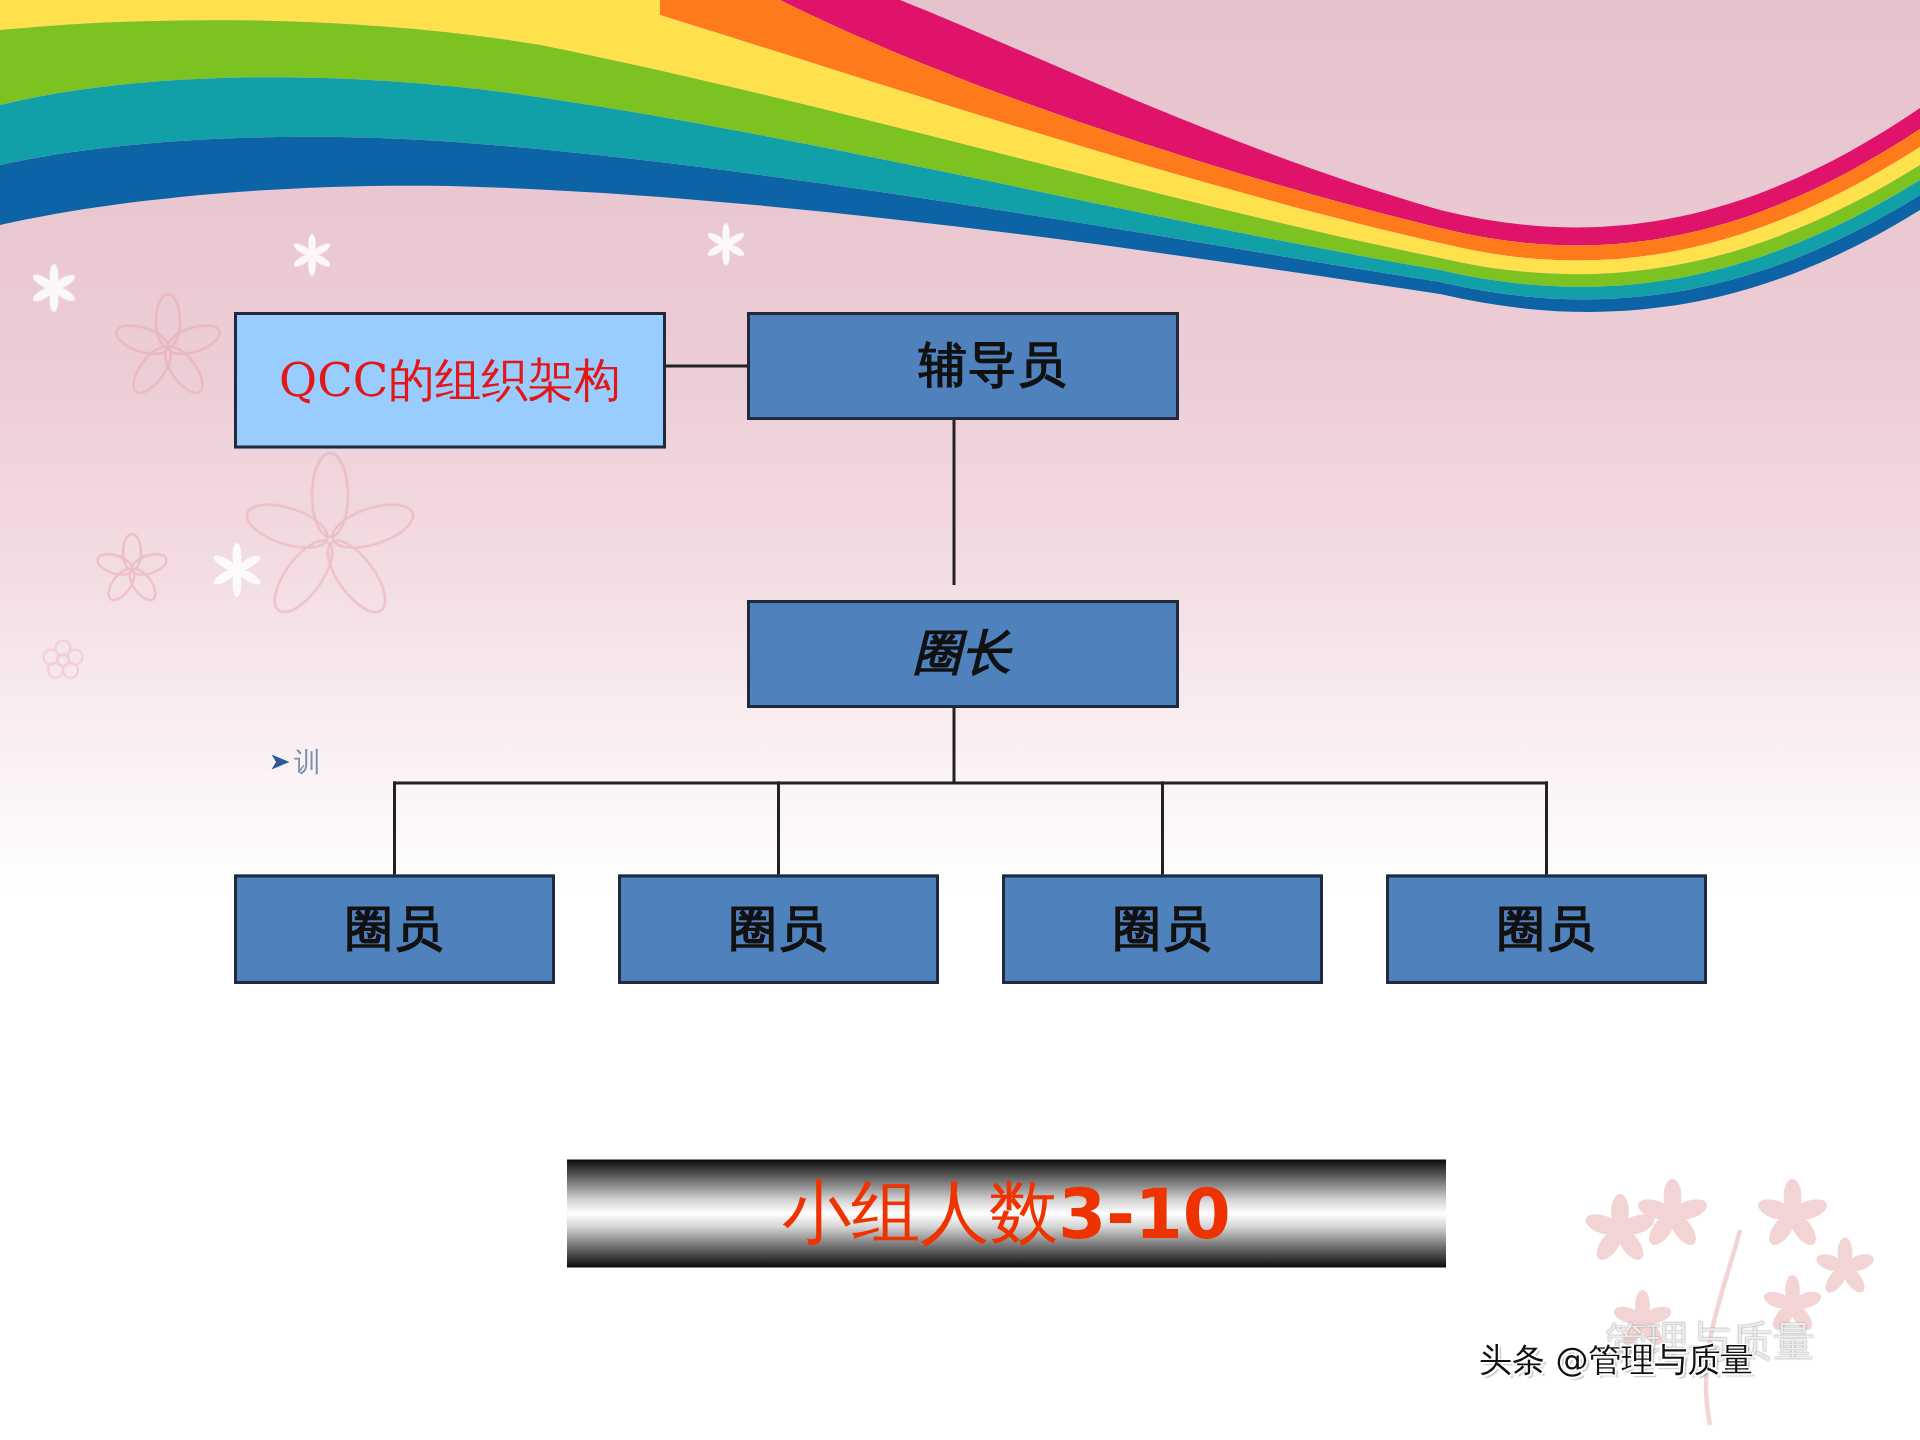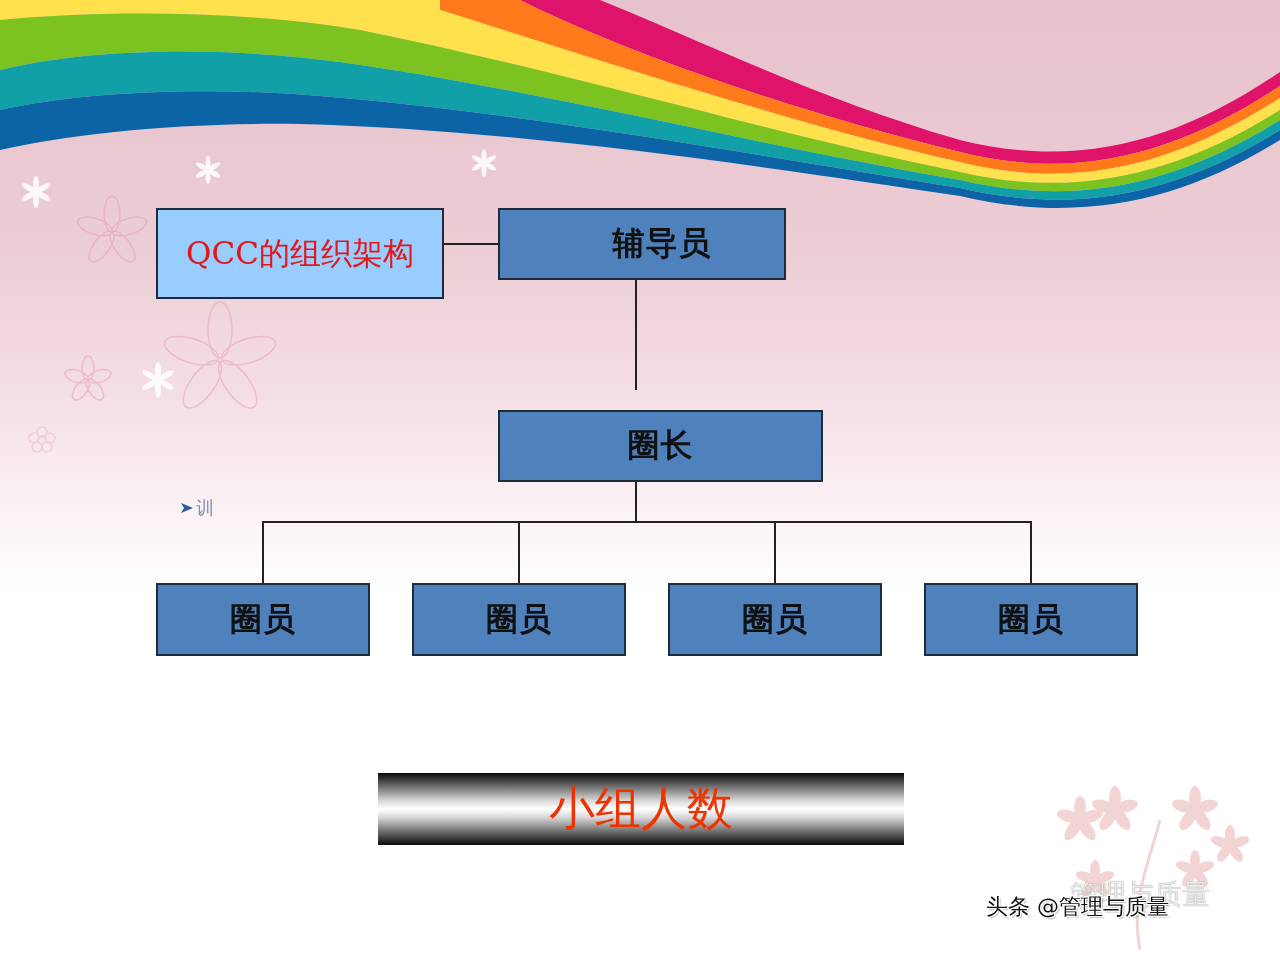--- a/index.html
+++ b/index.html
@@ -31,21 +31,21 @@
       font-size: 31px;
     }
     .line { position: absolute; background: #222; }
     .bullet {
       position: absolute; left: 180px; top: 496px;
       display: flex; align-items: center; gap: 2px;
       color: #7d8fb0; font-size: 18px;
     }
     .bullet .arrow { color: #2e5a9a; font-size: 14px; }
     .banner {
-      position: absolute; left: 378px; top: 773px; width: 526px; height: 72px;
+      position: absolute; left: 378px; top: 773px; width: 586px; height: 72px;
       background: linear-gradient(to bottom, #0a0a0a 0%, #6a6a6a 18%, #d6d6d6 38%, #ffffff 50%, #d6d6d6 62%, #6a6a6a 82%, #0a0a0a 100%);
       display: flex; align-items: center; justify-content: center;
       color: #ee3300;
       font-size: 46px;
     }
     .banner .num { font-weight: bold; font-family: "DejaVu Sans", sans-serif; }
     .watermark {
       position: absolute; left: 986px; top: 892px;
       font-size: 22px; color: #111;
       text-shadow: -1px -1px 0 #fff, 1px -1px 0 #fff, -1px 1px 0 #fff, 1px 1px 0 #fff, 2px 2px 1px rgba(0,0,0,0.25);
@@ -196,21 +196,21 @@
 <div class="line" style="left:262px; top:521px; width:770px; height:2px;"></div>
 <div class="line" style="left:262px; top:521px; width:2px; height:63px;"></div>
 <div class="line" style="left:518px; top:521px; width:2px; height:63px;"></div>
 <div class="line" style="left:774px; top:521px; width:2px; height:63px;"></div>
 <div class="line" style="left:1030px; top:521px; width:2px; height:63px;"></div>
 
 <div class="node" style="left:498px; top:208px; width:288px; height:72px;padding-left:40px;">
   <span>辅导员</span>
 </div>
 
-<div class="node" style="left:498px; top:410px; width:325px; height:72px;">
+<div class="node" style="left:498px; top:400px; width:288px; height:72px;font-style:italic;">
   <span>圈长</span>
 </div>
 
 <div class="node" style="left:156px; top:583px; width:214px; height:73px;">
   <span>圈员</span>
 </div>
 <div class="node" style="left:412px; top:583px; width:214px; height:73px;">
   <span>圈员</span>
 </div>
 <div class="node" style="left:668px; top:583px; width:214px; height:73px;">
@@ -222,16 +222,17 @@
 
 <div class="bullet">
   <svg class="arrow" width="14" height="12" viewBox="0 0 14 12">
     <path d="M1 1 L13 6 L1 11 L4 6 Z" fill="#2e5a9a"></path>
   </svg>
   <span>训</span>
 </div>
 
 <div class="banner">
   <span>小组人数</span>
+  <span class="num">3-10</span>
 </div>
 
 <div class="watermark-ghost">管理与质量</div>
 <div class="watermark">头条 @管理与质量</div>
 
 </body></html>

